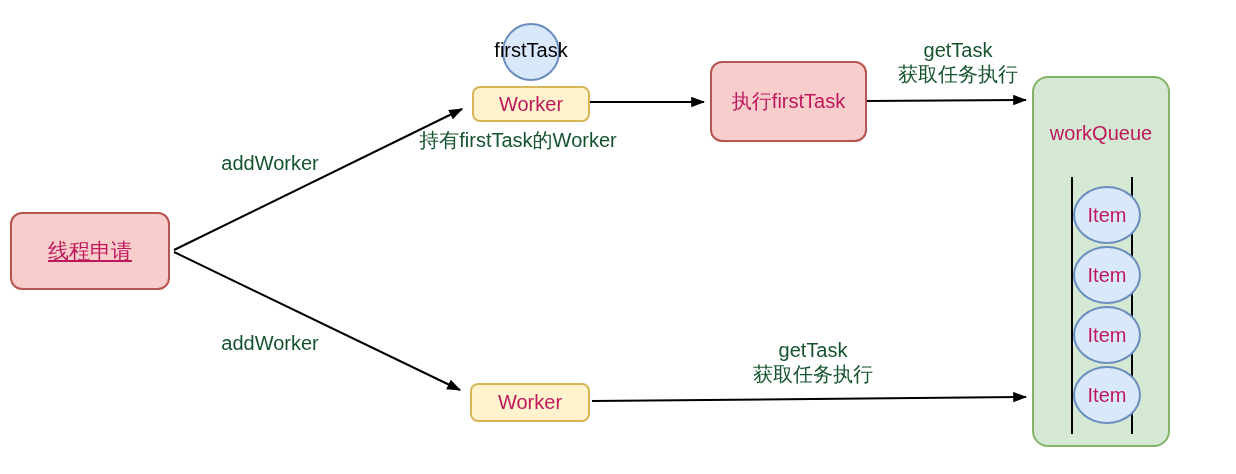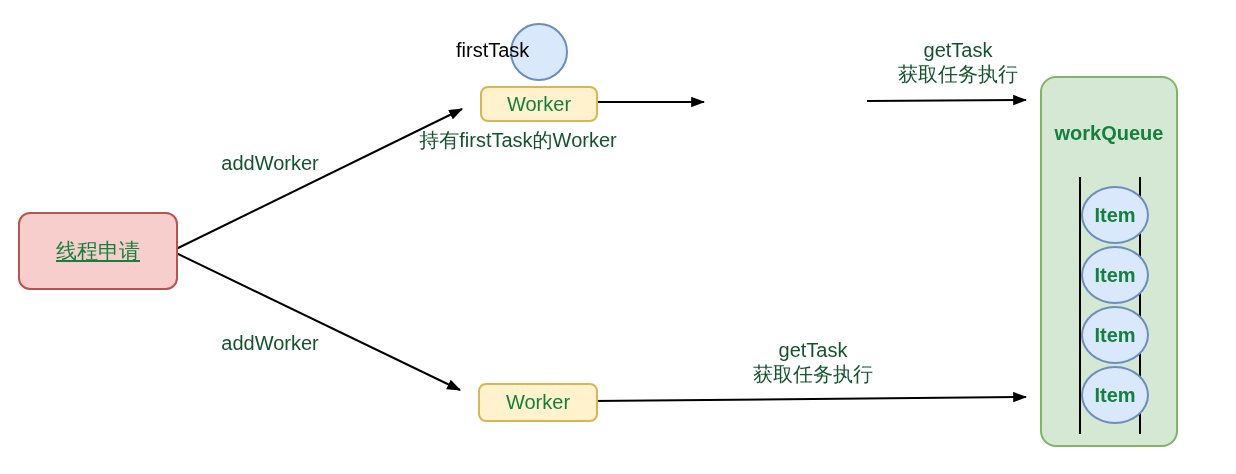--- a/index.html
+++ b/index.html
@@ -18,57 +18,55 @@
     position: absolute;
     left: 0; top: 0;
     width: 1236px; height: 474px;
   }
   .node {
     position: absolute;
     display: flex;
     align-items: center;
     justify-content: center;
     box-sizing: border-box;
-    color: #15803d;
-    margin-left: 8px;
+    color: #be185d;
   }
   .node-pink   { background: #f8cecc; border: 2px solid #b85450; }
   .node-yellow { background: #fff2cc; border: 2px solid #d6b656; }
   .node-blue   { background: #dae8fc; border: 2px solid #6c8ebf; }
   .node-green  { background: #d5e8d4; border: 2px solid #82b366; }
 
   .thread-request {
     left: 10px; top: 212px; width: 160px; height: 78px;
     border-radius: 12px; font-size: 21px; text-decoration: underline;
   }
   .first-task-circle {
     left: 502px; top: 23px; width: 58px; height: 58px;
     border-radius: 50%;
   }
   .first-task-label {
     position: absolute; left: 456px; top: 39px; width: 150px;
-    text-align: left; font-size: 20px; color: #000;
+    text-align: center; font-size: 20px; color: #000;
   }
   .worker-top {
     left: 472px; top: 86px; width: 118px; height: 36px;
     border-radius: 8px; font-size: 20px;
   }
   .worker-bottom {
     left: 470px; top: 383px; width: 120px; height: 39px;
     border-radius: 8px; font-size: 20px;
   }
   .execute-first-task {
     left: 710px; top: 61px; width: 157px; height: 81px;
     border-radius: 12px; font-size: 20px;
   }
   .work-queue {
     left: 1032px; top: 76px; width: 138px; height: 371px;
     border-radius: 16px;
     display: block;
-    font-weight: bold;
   }
   .work-queue-title {
     position: absolute; left: 0; top: 44px; width: 100%;
     text-align: center; font-size: 20px;
   }
   .queue-channel {
     position: absolute; left: 37px; top: 99px; width: 62px; height: 257px;
     border-left: 2px solid #000000; border-right: 2px solid #000000;
     box-sizing: border-box;
   }
@@ -124,20 +122,23 @@
   <div class="node node-blue first-task-circle"></div>
 
   <div class="node node-yellow worker-top">
     <span>Worker</span>
   </div>
 
   <div class="first-task-label">firstTask</div>
 
   <div class="edge-label lbl-caption-top">持有firstTask的Worker</div>
 
+  <div class="node node-pink execute-first-task">
+    <span>执行firstTask</span>
+  </div>
 
   <div class="node node-yellow worker-bottom">
     <span>Worker</span>
   </div>
 
 
   <div class="node node-green work-queue">
     <div class="work-queue-title">workQueue</div>
     <div class="queue-channel"></div>
     <div class="queue-item i0">

